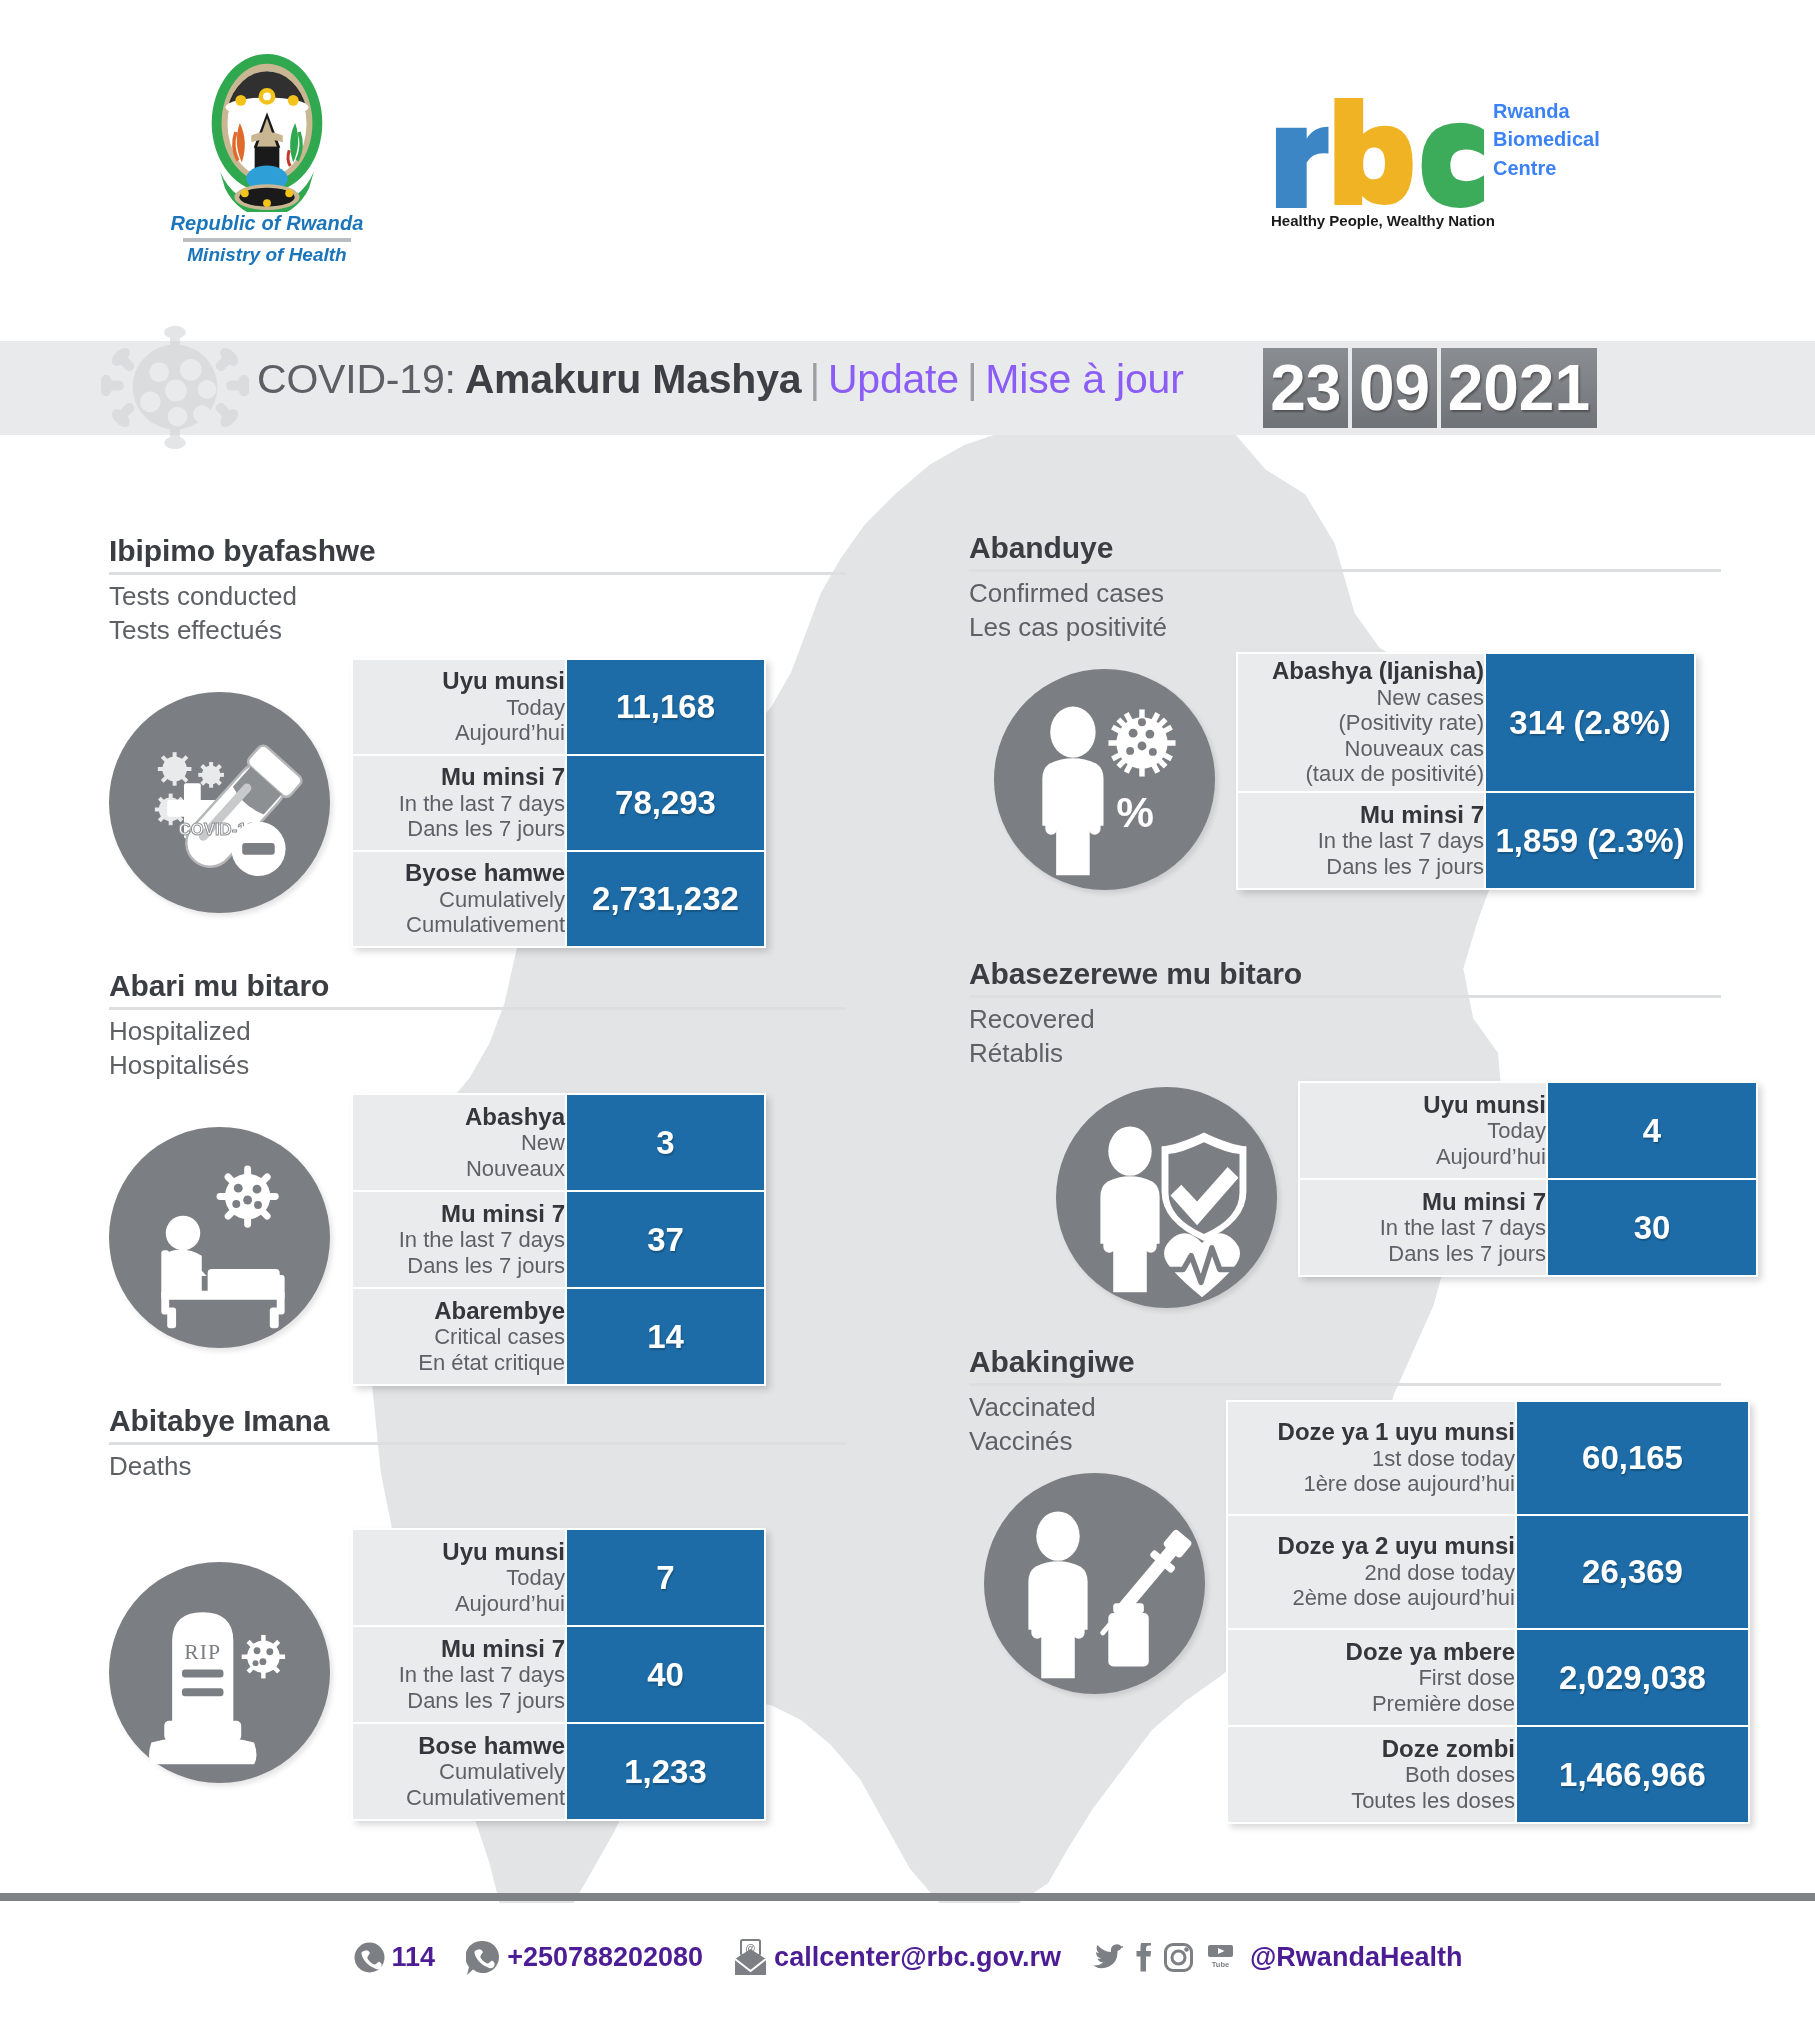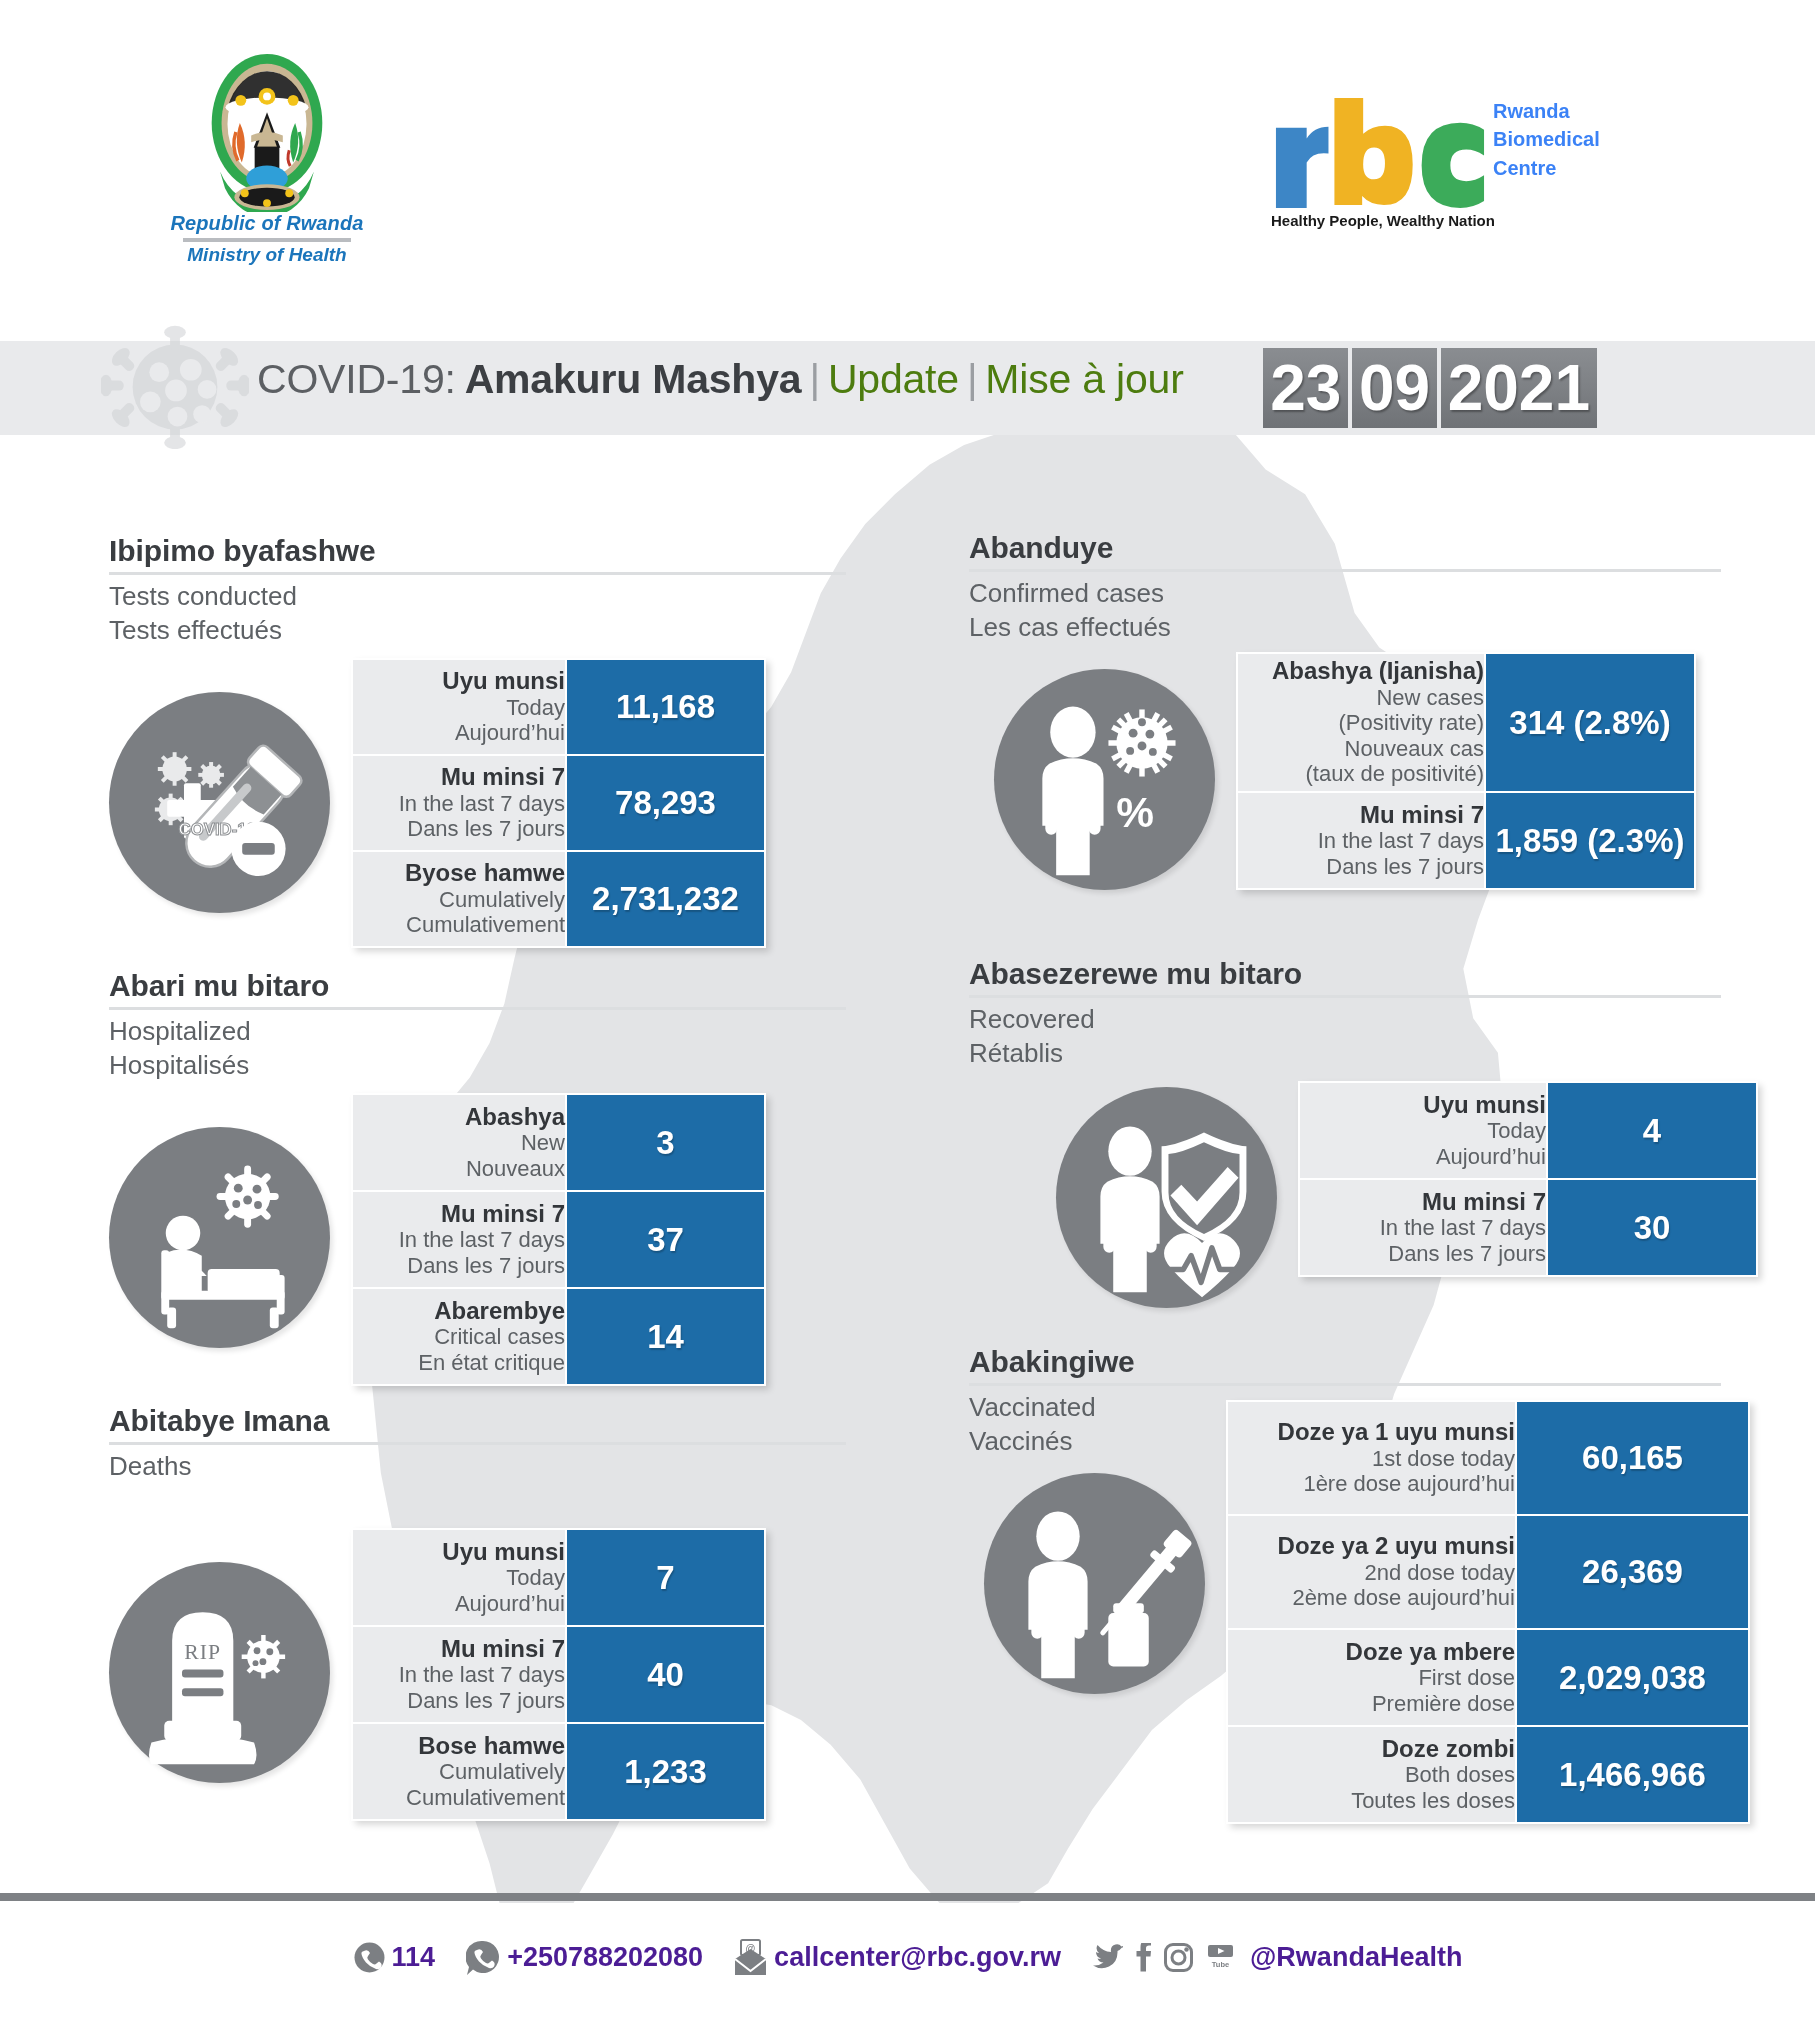--- a/index.html
+++ b/index.html
@@ -40,21 +40,21 @@
     background:#e9eaec;z-index:3;
   }
   .banner-virus{position:absolute;left:101px;top:-16px;width:148px;height:124px;opacity:.55;}
   .banner-title{
     position:absolute;left:257px;top:0;height:76px;display:flex;align-items:center;
     font-family:"Liberation Sans Narrow","Liberation Sans",sans-serif;
     font-size:41px;color:#5c5f63;white-space:nowrap;letter-spacing:-0.2px;
   }
   .banner-title .bold{font-weight:bold;color:#3c3f43;}
   .banner-title .sep{color:#9b9ea2;padding:0 8px;font-weight:300;}
-  .banner-title .lite{color:#4d7c0f;}
+  .banner-title .lite{color:#8b5cf6;}
   .date-boxes{position:absolute;right:219px;top:7px;display:flex;gap:3.5px;height:80px;}
   .date-box{
     background:linear-gradient(180deg,#8a8d91 0%,#7f8286 45%,#6f7276 100%);
     display:flex;align-items:center;justify-content:center;
     color:#ffffff;font-weight:bold;font-size:64px;
     font-family:"Liberation Sans Narrow","Liberation Sans",sans-serif;
     text-shadow:1.5px 2px 2px rgba(0,0,0,.32);
     padding:0 7px;min-width:58px;box-sizing:border-box;
   }
   .date-box.yr{min-width:110px;}
@@ -471,21 +471,21 @@
     </div>
 
     <div class="col-right">
 
       <div class="section" style="left:61px;top:96px;">
         <div class="sec-head" style="width:752px;">
           <div class="sec-title">Abanduye</div>
           <div class="sec-rule"></div>
           <div class="sec-sub">
             <div>Confirmed cases</div>
-            <div>Les cas effectués</div>
+            <div>Les cas positivité</div>
           </div>
         </div>
         <div class="sec-body" style="top:121px;left:25px;">
           <div class="icon-circle" style="margin-top:17px;">
             <svg viewBox="0 0 448 448">
               <g fill="#ffffff">
                 <ellipse cx="160" cy="128" rx="46" ry="52"></ellipse>
                 <path d="M112 192 q48 -22 96 0 q14 10 14 30 l0 96 l-28 0 l0 100 l-68 0 l0 -100 l-28 0 l0 -96 q0 -20 14 -30 z"></path>
                 <rect x="104" y="196" width="24" height="140" rx="12"></rect>
                 <rect x="192" y="196" width="24" height="140" rx="12"></rect>

